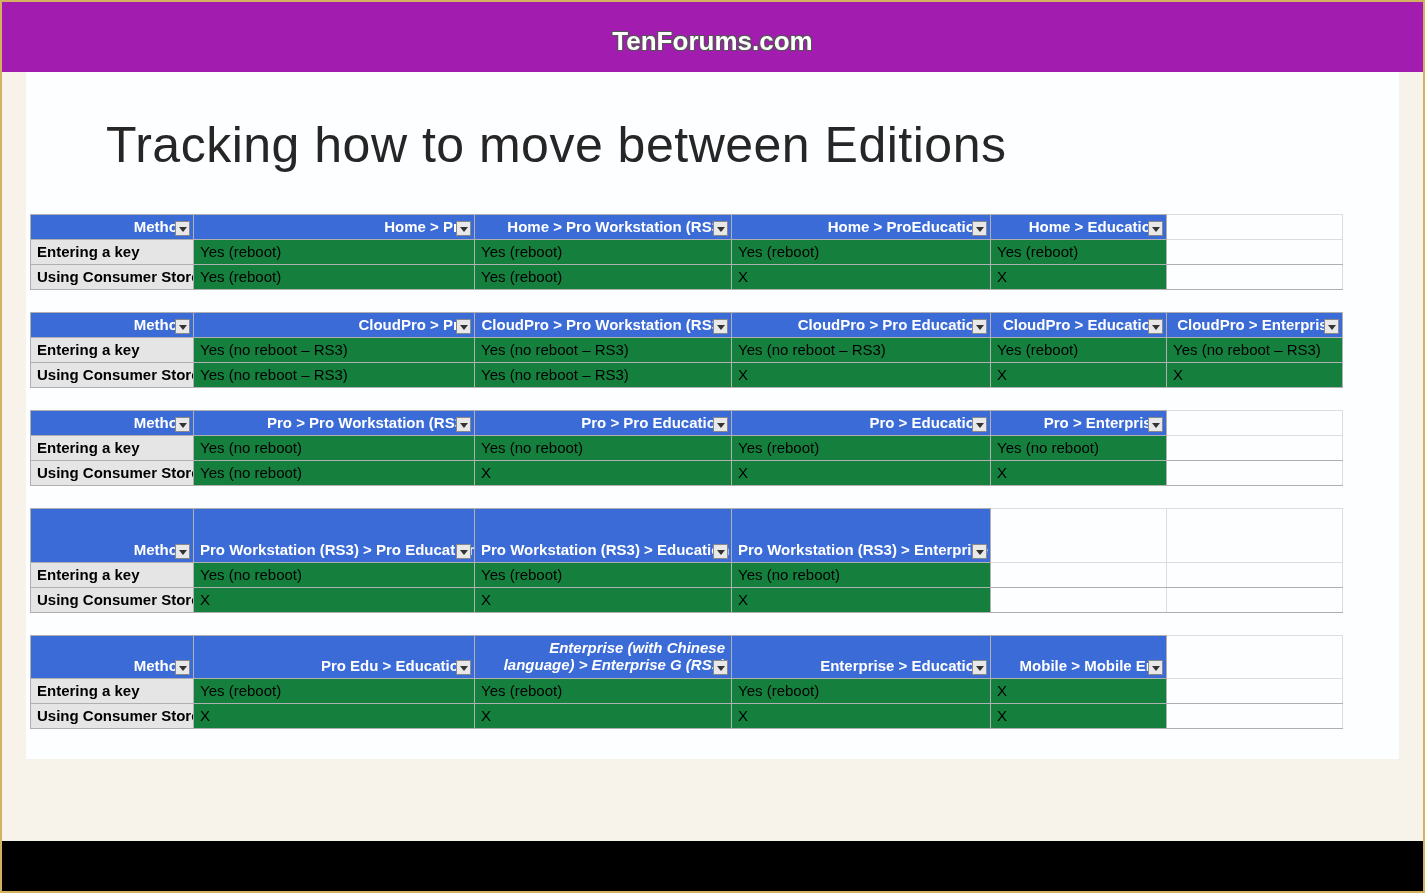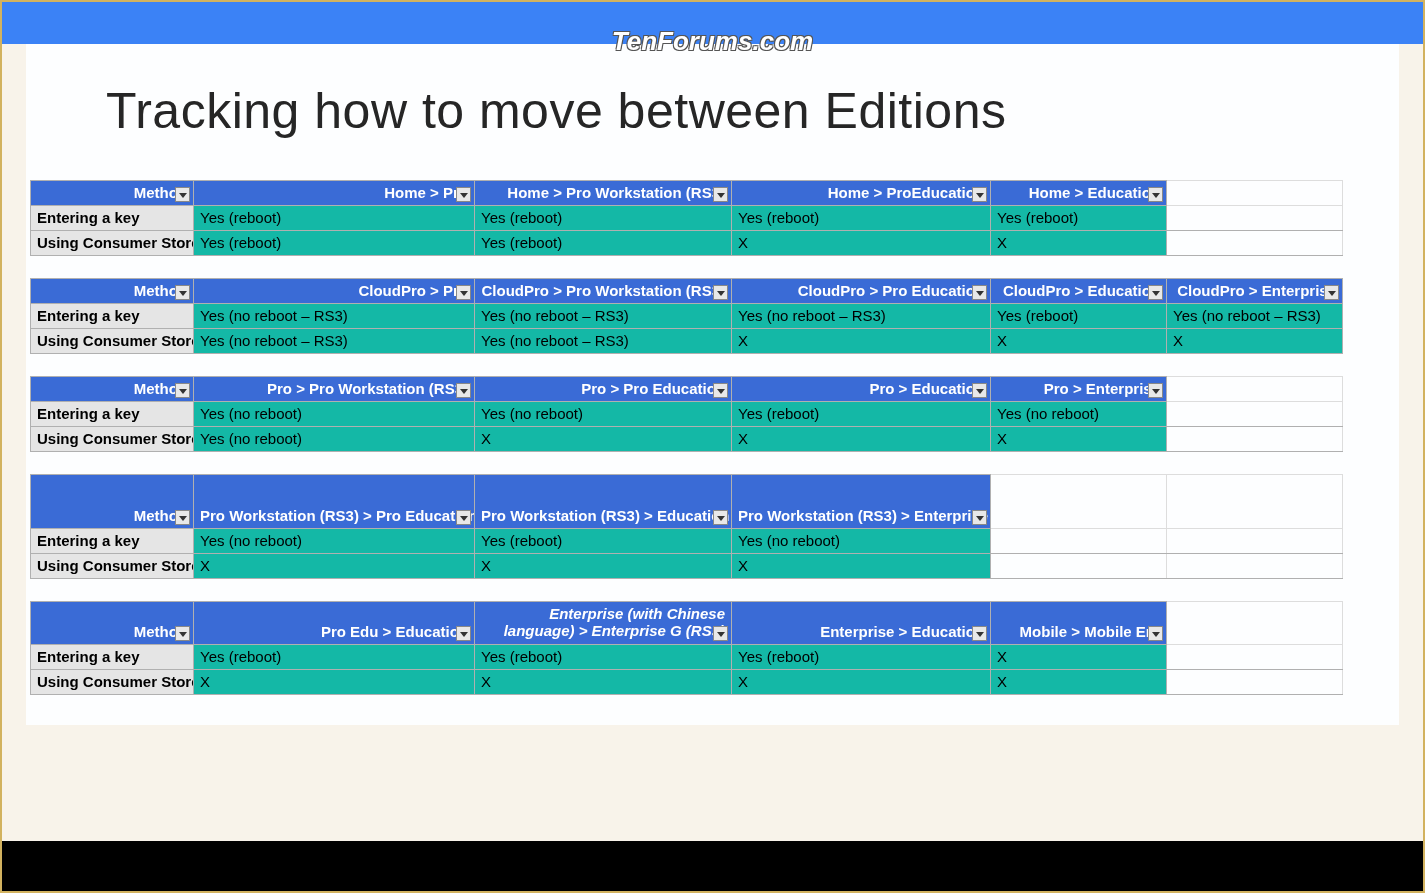--- a/index.html
+++ b/index.html
@@ -1,27 +1,27 @@
 <!DOCTYPE html>
 <html><head>
 <meta charset="utf-8">
 <style>
   html,body{margin:0;padding:0;background:#f8f3ea;font-family:"Segoe UI",Arial,sans-serif;}
   .stage{width:1425px;height:893px;box-sizing:border-box;border:2px solid #d2b25f;position:relative;background:#f8f3ea;}
-  .bar{height:42px;background:#3b82f6;display:flex;align-items:flex-start;justify-content:center;font-style:italic;}
+  .bar{height:70px;background:#a21caf;display:flex;align-items:flex-start;justify-content:center;}
   .bar-bottom{position:absolute;bottom:0;left:0;right:0;height:50px;background:#000;}
   .watermark{color:#fff;font-weight:bold;font-size:26px;text-shadow:-1px -1px 0 #555,1px -1px 0 #555,-1px 1px 0 #555,1px 1px 0 #555;margin-top:24px;}
-  .sheet{background:#fdfeff;margin:0 24px;padding:14px 0 30px 0;}
+  .sheet{background:#fdfeff;margin:0 24px;padding:20px 0 30px 0;}
   .title{font-size:50px;font-weight:300;color:#262626;margin:24px 0 40px 80px;letter-spacing:.5px;}
   .tables{padding:0 4px;}
   table.blk{border-collapse:collapse;width:1312px;margin-left:0;margin-bottom:0;table-layout:fixed;font-size:15px;}
   table.blk th,table.blk td{border:1px solid #b0b0b0;padding:3px 6px 4px 6px;text-align:left;vertical-align:bottom;overflow:hidden;white-space:nowrap;}
   table.blk th{background:#3a6bd6;color:#fff;font-weight:bold;position:relative;text-align:right;}
   table.blk td.m{font-weight:bold;background:#e5e5e5;}
-  table.blk td{background:#14b8a6;}
+  table.blk td{background:#15803d;}
   table.blk td.empty{background:#fdfeff;border-left:1px solid #ddd;border-right:1px solid #ddd;}
   table.blk th .fbtn{position:absolute;right:3px;bottom:3px;width:15px;height:15px;background:#e8e8e8;border:1px solid #888;box-sizing:border-box;}
   table.blk th .fbtn:after{content:"";position:absolute;left:3px;top:5px;border-left:4px solid transparent;border-right:4px solid transparent;border-top:5px solid #333;}
   .gap{height:22px;}
   
   col.c0{width:163px;} col.c1{width:281px;} col.c2{width:257px;}
   col.c3{width:259px;} col.c4{width:176px;} col.c5{width:176px;}
   
   th.tall{height:46px;vertical-align:bottom;}
 </style>

